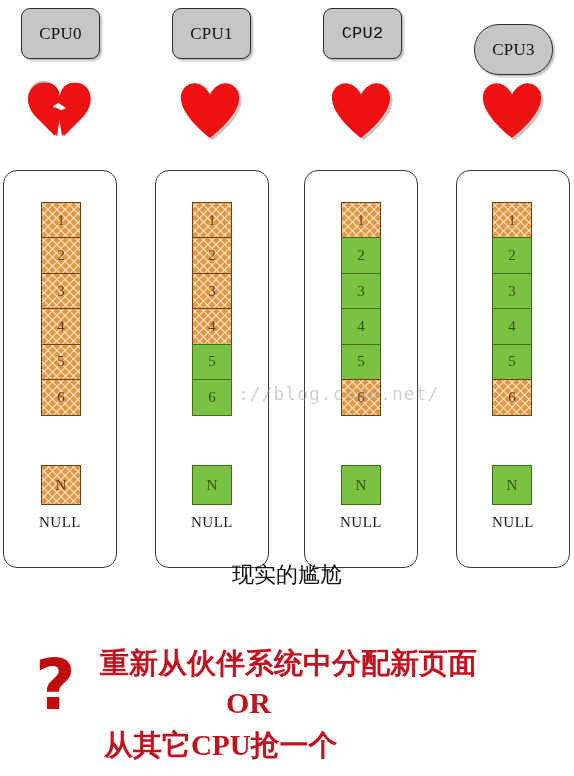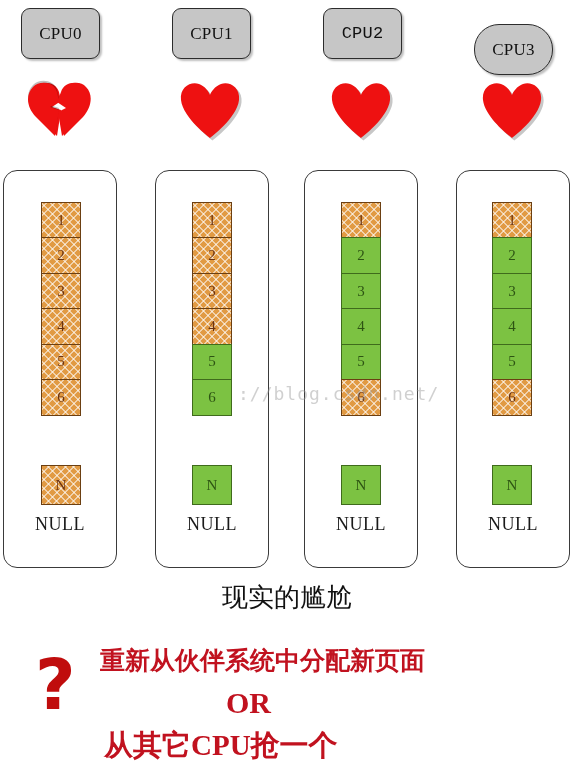--- a/index.html
+++ b/index.html
@@ -78,21 +78,21 @@
     background-image:
       repeating-linear-gradient(45deg, rgba(255,255,255,.55) 0 1.4px, rgba(255,255,255,0) 1.4px 6px),
       repeating-linear-gradient(-45deg, rgba(255,255,255,.55) 0 1.4px, rgba(255,255,255,0) 1.4px 6px);
     border:1.4px solid #6b3f12;color:#6b3210;
   }
   .nullbox.free{background:#7cc242;border:1.4px solid #3f6b1c;color:#2d5413;}
 
   .null-label{
     position:absolute;
     width:114px;text-align:center;
-    font-size:18px;color:#1a1a1a;
+    font-size:15px;color:#1a1a1a;
     letter-spacing:.5px;
   }
 
   .warn-text{
     position:absolute;
     width:114px;text-align:center;
     font-size:19px;color:#e03a3a;
     font-family:"DejaVu Sans", sans-serif;
     font-weight:bold;
   }
@@ -105,38 +105,38 @@
     color:rgba(150,150,150,.45);
     font-family:"DejaVu Sans Mono", monospace;
     letter-spacing:1px;
     white-space:nowrap;
     pointer-events:none;
   }
 
   
   .caption-main{
     position:absolute;
-    left:0;top:580px;width:574px;
+    left:0;top:560px;width:574px;
     text-align:center;
-    font-size:26px;color:#111;
+    font-size:22px;color:#111;
   }
   .qmark{
     position:absolute;
     left:35px;top:650px;
     font-size:70px;line-height:70px;
     color:#c00d0d;font-weight:bold;
     font-family:"DejaVu Sans", sans-serif;
   }
   .red-line{
     position:absolute;
     color:#c1121f;
     font-weight:bold;
     white-space:nowrap;
   }
-  .red-1{left:100px;top:644px;font-size:25px;}
+  .red-1{left:100px;top:644px;font-size:29px;}
   .red-or{left:226px;top:686px;font-size:30px;font-family:"Liberation Serif",serif;}
   .red-3{left:104px;top:726px;font-size:29px;}
 </style>
 </head>
 <body>
 
 <div class="stage">
 
   <div class="cpu-chip" style="left:21px;top:8px;">
       <span>CPU0</span>

